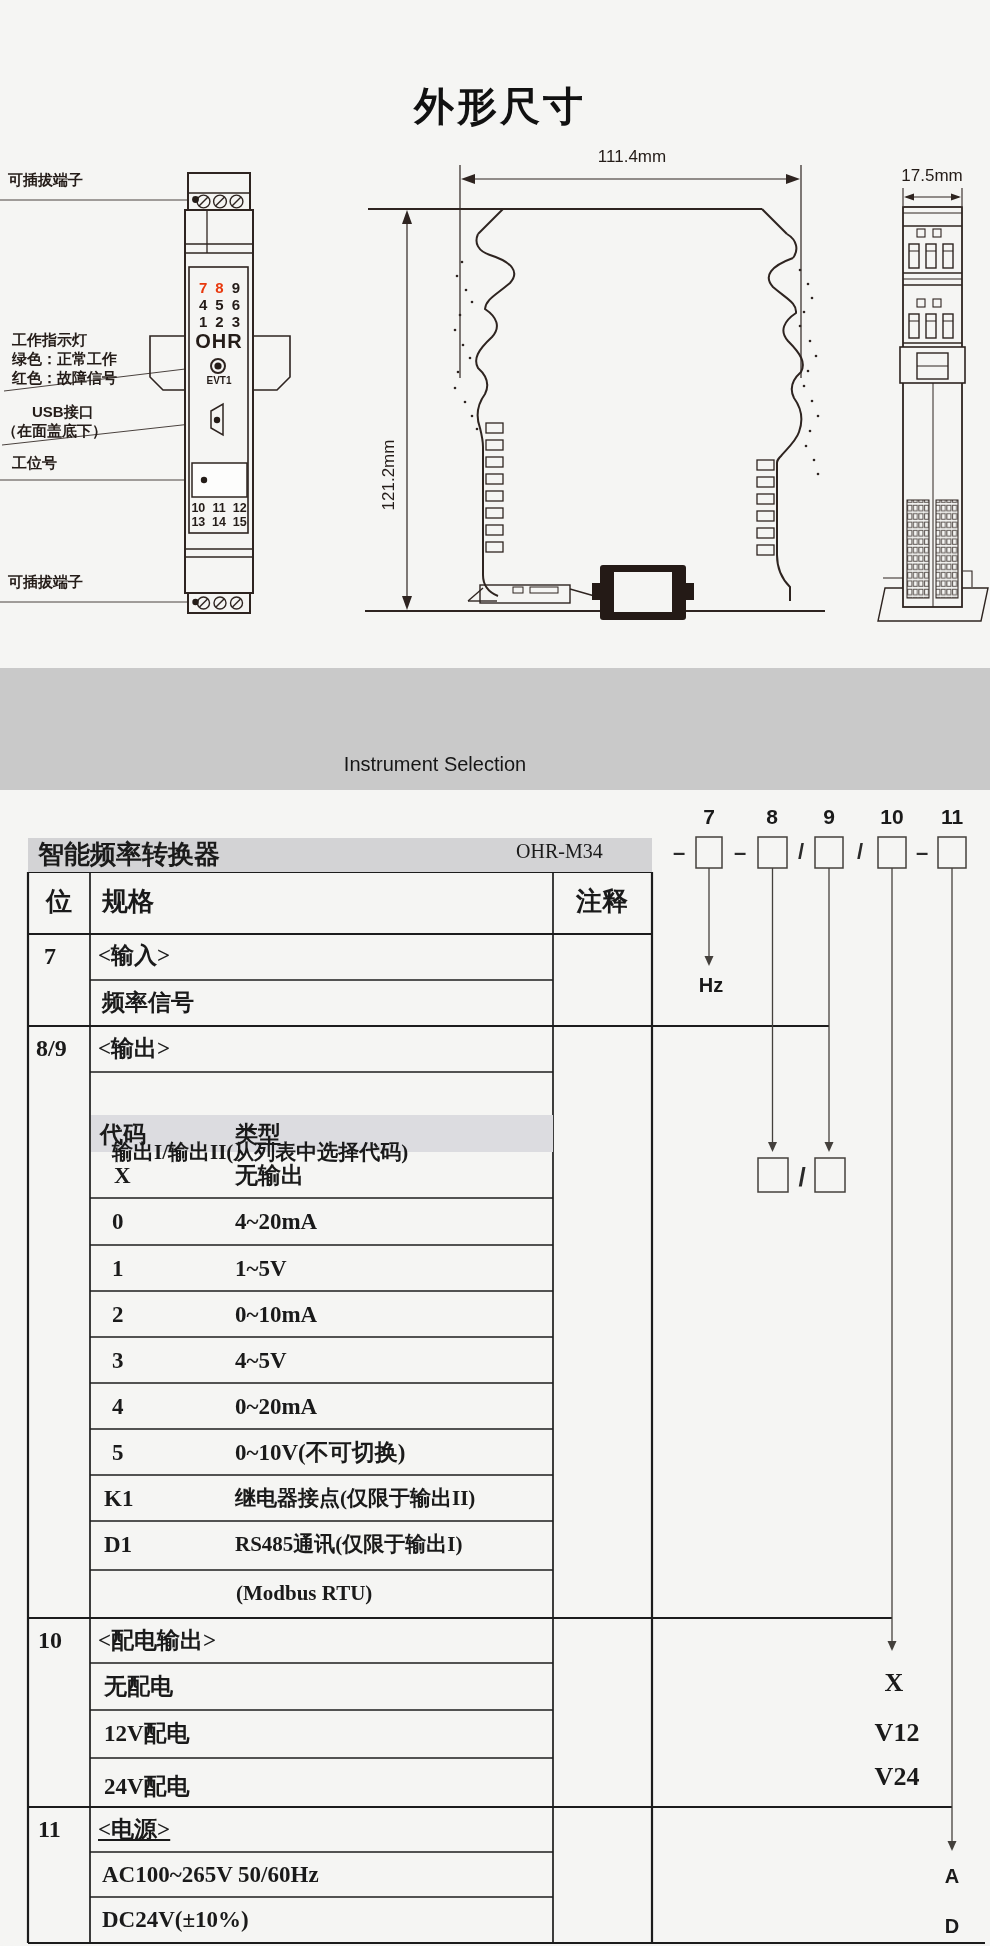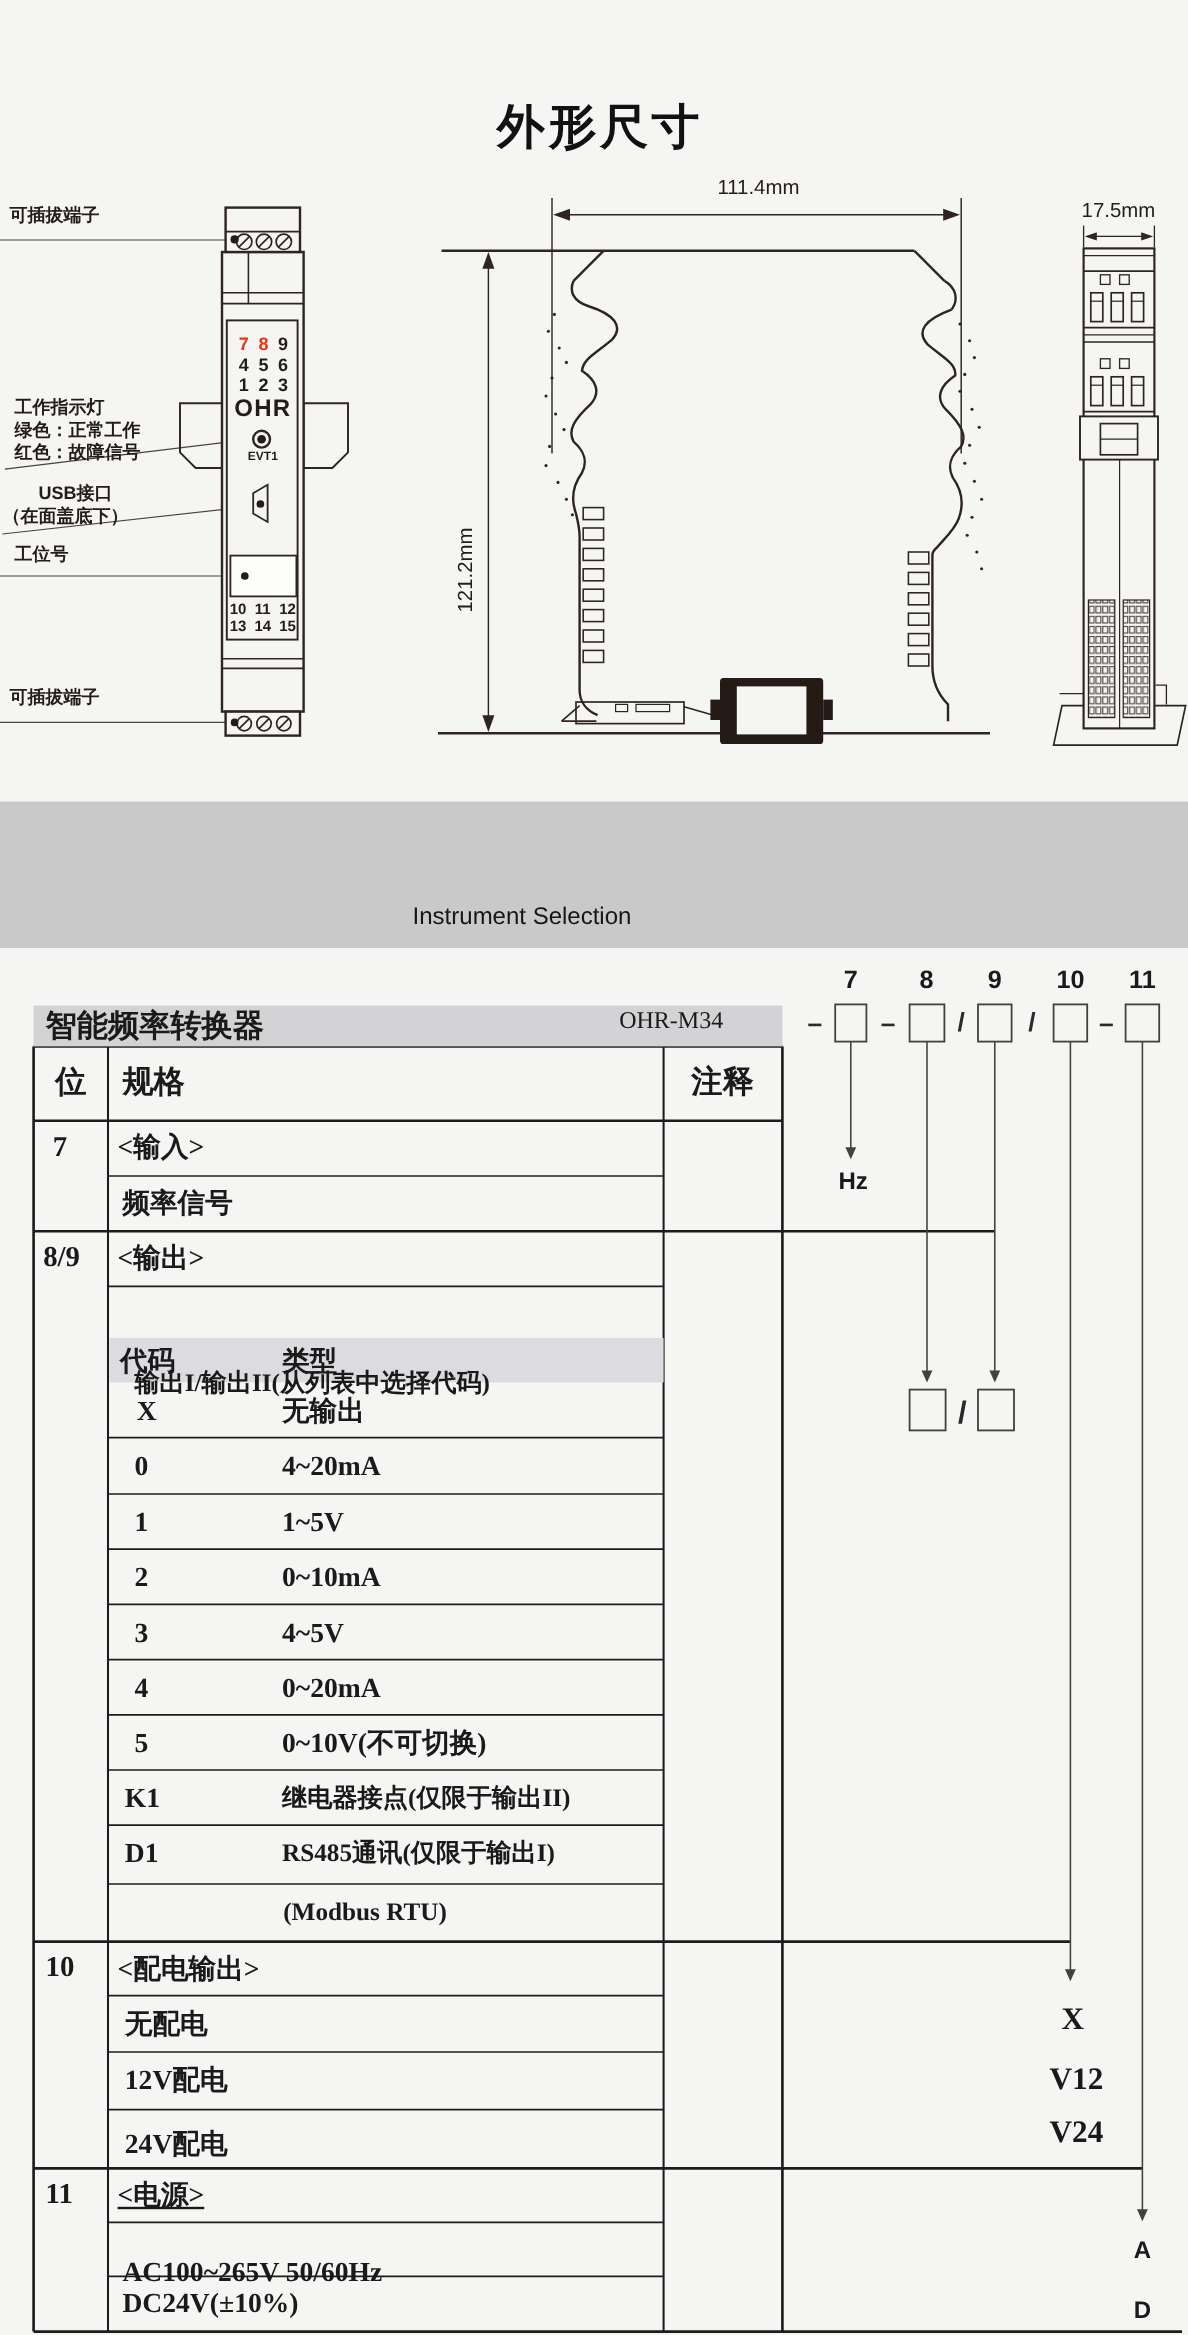--- a/index.html
+++ b/index.html
@@ -423,16 +423,16 @@
   <div class="t serif spec-s" style="left:235px;top:1488px;">继电器接点(仅限于输出II)</div>
   <div class="t serif code" style="left:104px;top:1533px;">D1</div>
   <div class="t serif spec-s" style="left:235px;top:1534px;">RS485通讯(仅限于输出I)</div>
   <div class="t serif spec-s" style="left:236px;top:1583px;">(Modbus RTU)</div>
 
   <div class="t serif spec" style="left:98px;top:1629px;">&lt;配电输出&gt;</div>
   <div class="t serif spec" style="left:104px;top:1675px;">无配电</div>
   <div class="t serif spec" style="left:104px;top:1722px;">12V配电</div>
   <div class="t serif spec" style="left:104px;top:1775px;text-align:right;">24V配电</div>
   <div class="t serif spec" style="left:98px;top:1818px;text-decoration:underline;">&lt;电源&gt;</div>
-  <div class="t serif spec" style="left:102px;top:1863px;margin-top:19px;">AC100~265V  50/60Hz</div>
+  <div class="t serif spec" style="left:102px;top:1863px;">AC100~265V  50/60Hz</div>
   <div class="t serif spec" style="left:102px;top:1908px;">DC24V(±10%)</div>
 
 </div>
 
 </body></html>

